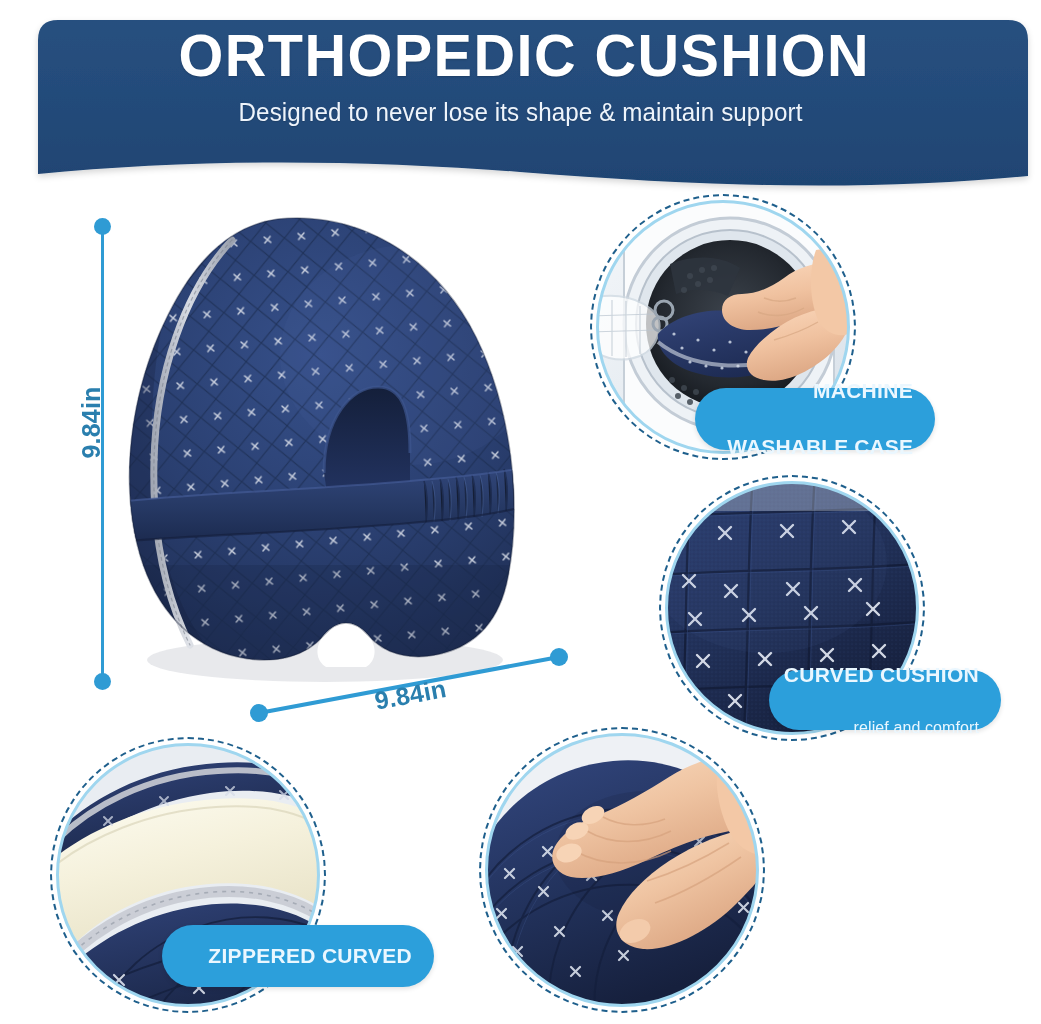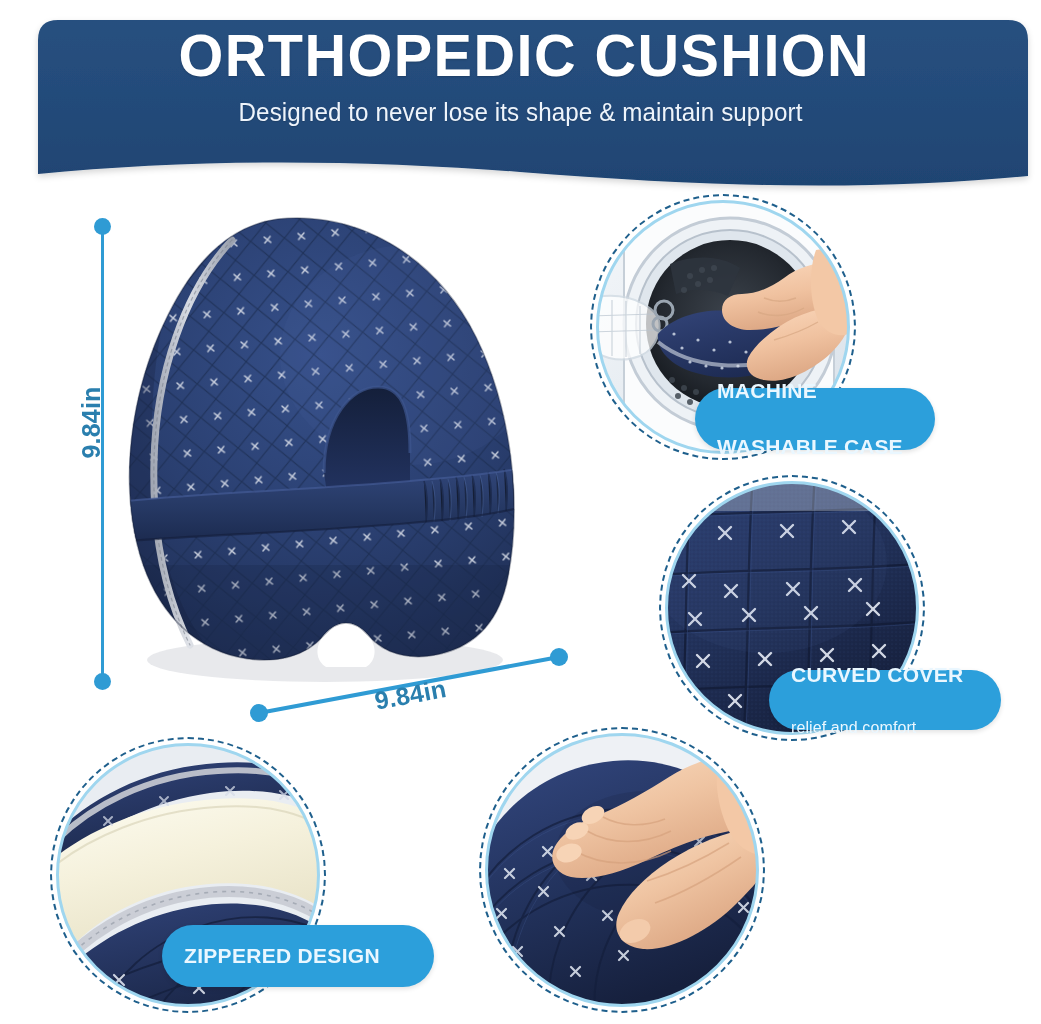--- a/index.html
+++ b/index.html
@@ -142,21 +142,21 @@
     border-radius: 50%;
     border: 3px solid #9fd6ef;
     pointer-events: none;
   }
 
   
   .badge {
     position: absolute;
     display: flex;
     flex-direction: column;
-    align-items: flex-start;
+    align-items: flex-end;
     justify-content: center;
     background: #2c9fdb;
     border-radius: 999px;
     box-shadow: 0 2px 5px rgba(0,0,0,0.12);
     padding: 12px 22px;
     gap: 20px;
   }
   .badge-line1 {
     font-family: "Liberation Sans", sans-serif;
     font-weight: 700;
@@ -623,21 +623,21 @@
         </g>
 
         <ellipse cx="100" cy="80" rx="120" ry="90" fill="#5874ad" opacity="0.08"></ellipse>
         <rect x="0" y="0" width="250" height="28" fill="#e8eef5" opacity="0.30"></rect>
       </svg>
     </div>
     <div class="ring-solid"></div>
     <div class="ring-dashed"></div>
   </div>
   <div class="badge" id="badge-curved-design">
-    <div class="badge-line1">CURVED COVER</div>
+    <div class="badge-line1">CURVED CUSHION</div>
     <div class="badge-line2">relief and comfort</div>
   </div>
 
   <div class="feature" id="feature-zippered-cover">
     <div class="feature-circle">
       <svg width="260" height="260" viewBox="0 0 260 260" xmlns="http://www.w3.org/2000/svg">
         <defs>
           <linearGradient id="foamGrad" x1="0" y1="0" x2="0.4" y2="1">
             <stop offset="0%" stop-color="#fdfcf1"></stop>
             <stop offset="45%" stop-color="#f5f1dc"></stop>
@@ -745,21 +745,21 @@
               <path d="M 222,46 L 230,54"></path>
               <path d="M 230,46 L 222,54"></path>
             </g>
         </g>
       </svg>
     </div>
     <div class="ring-solid"></div>
     <div class="ring-dashed"></div>
   </div>
   <div class="badge" id="badge-zippered-cover">
-    <div class="badge-line1">ZIPPERED DESIGN</div>
+    <div class="badge-line1">ZIPPERED CURVED</div>
   </div>
 
   <div class="feature" id="feature-ventilated-foam">
     <div class="feature-circle">
       <svg width="270" height="270" viewBox="0 0 270 270" xmlns="http://www.w3.org/2000/svg">
         <defs>
           <linearGradient id="navyGrad3" x1="0" y1="0" x2="0.4" y2="1">
             <stop offset="0%" stop-color="#33477f"></stop>
             <stop offset="55%" stop-color="#22325c"></stop>
             <stop offset="100%" stop-color="#16203d"></stop>

